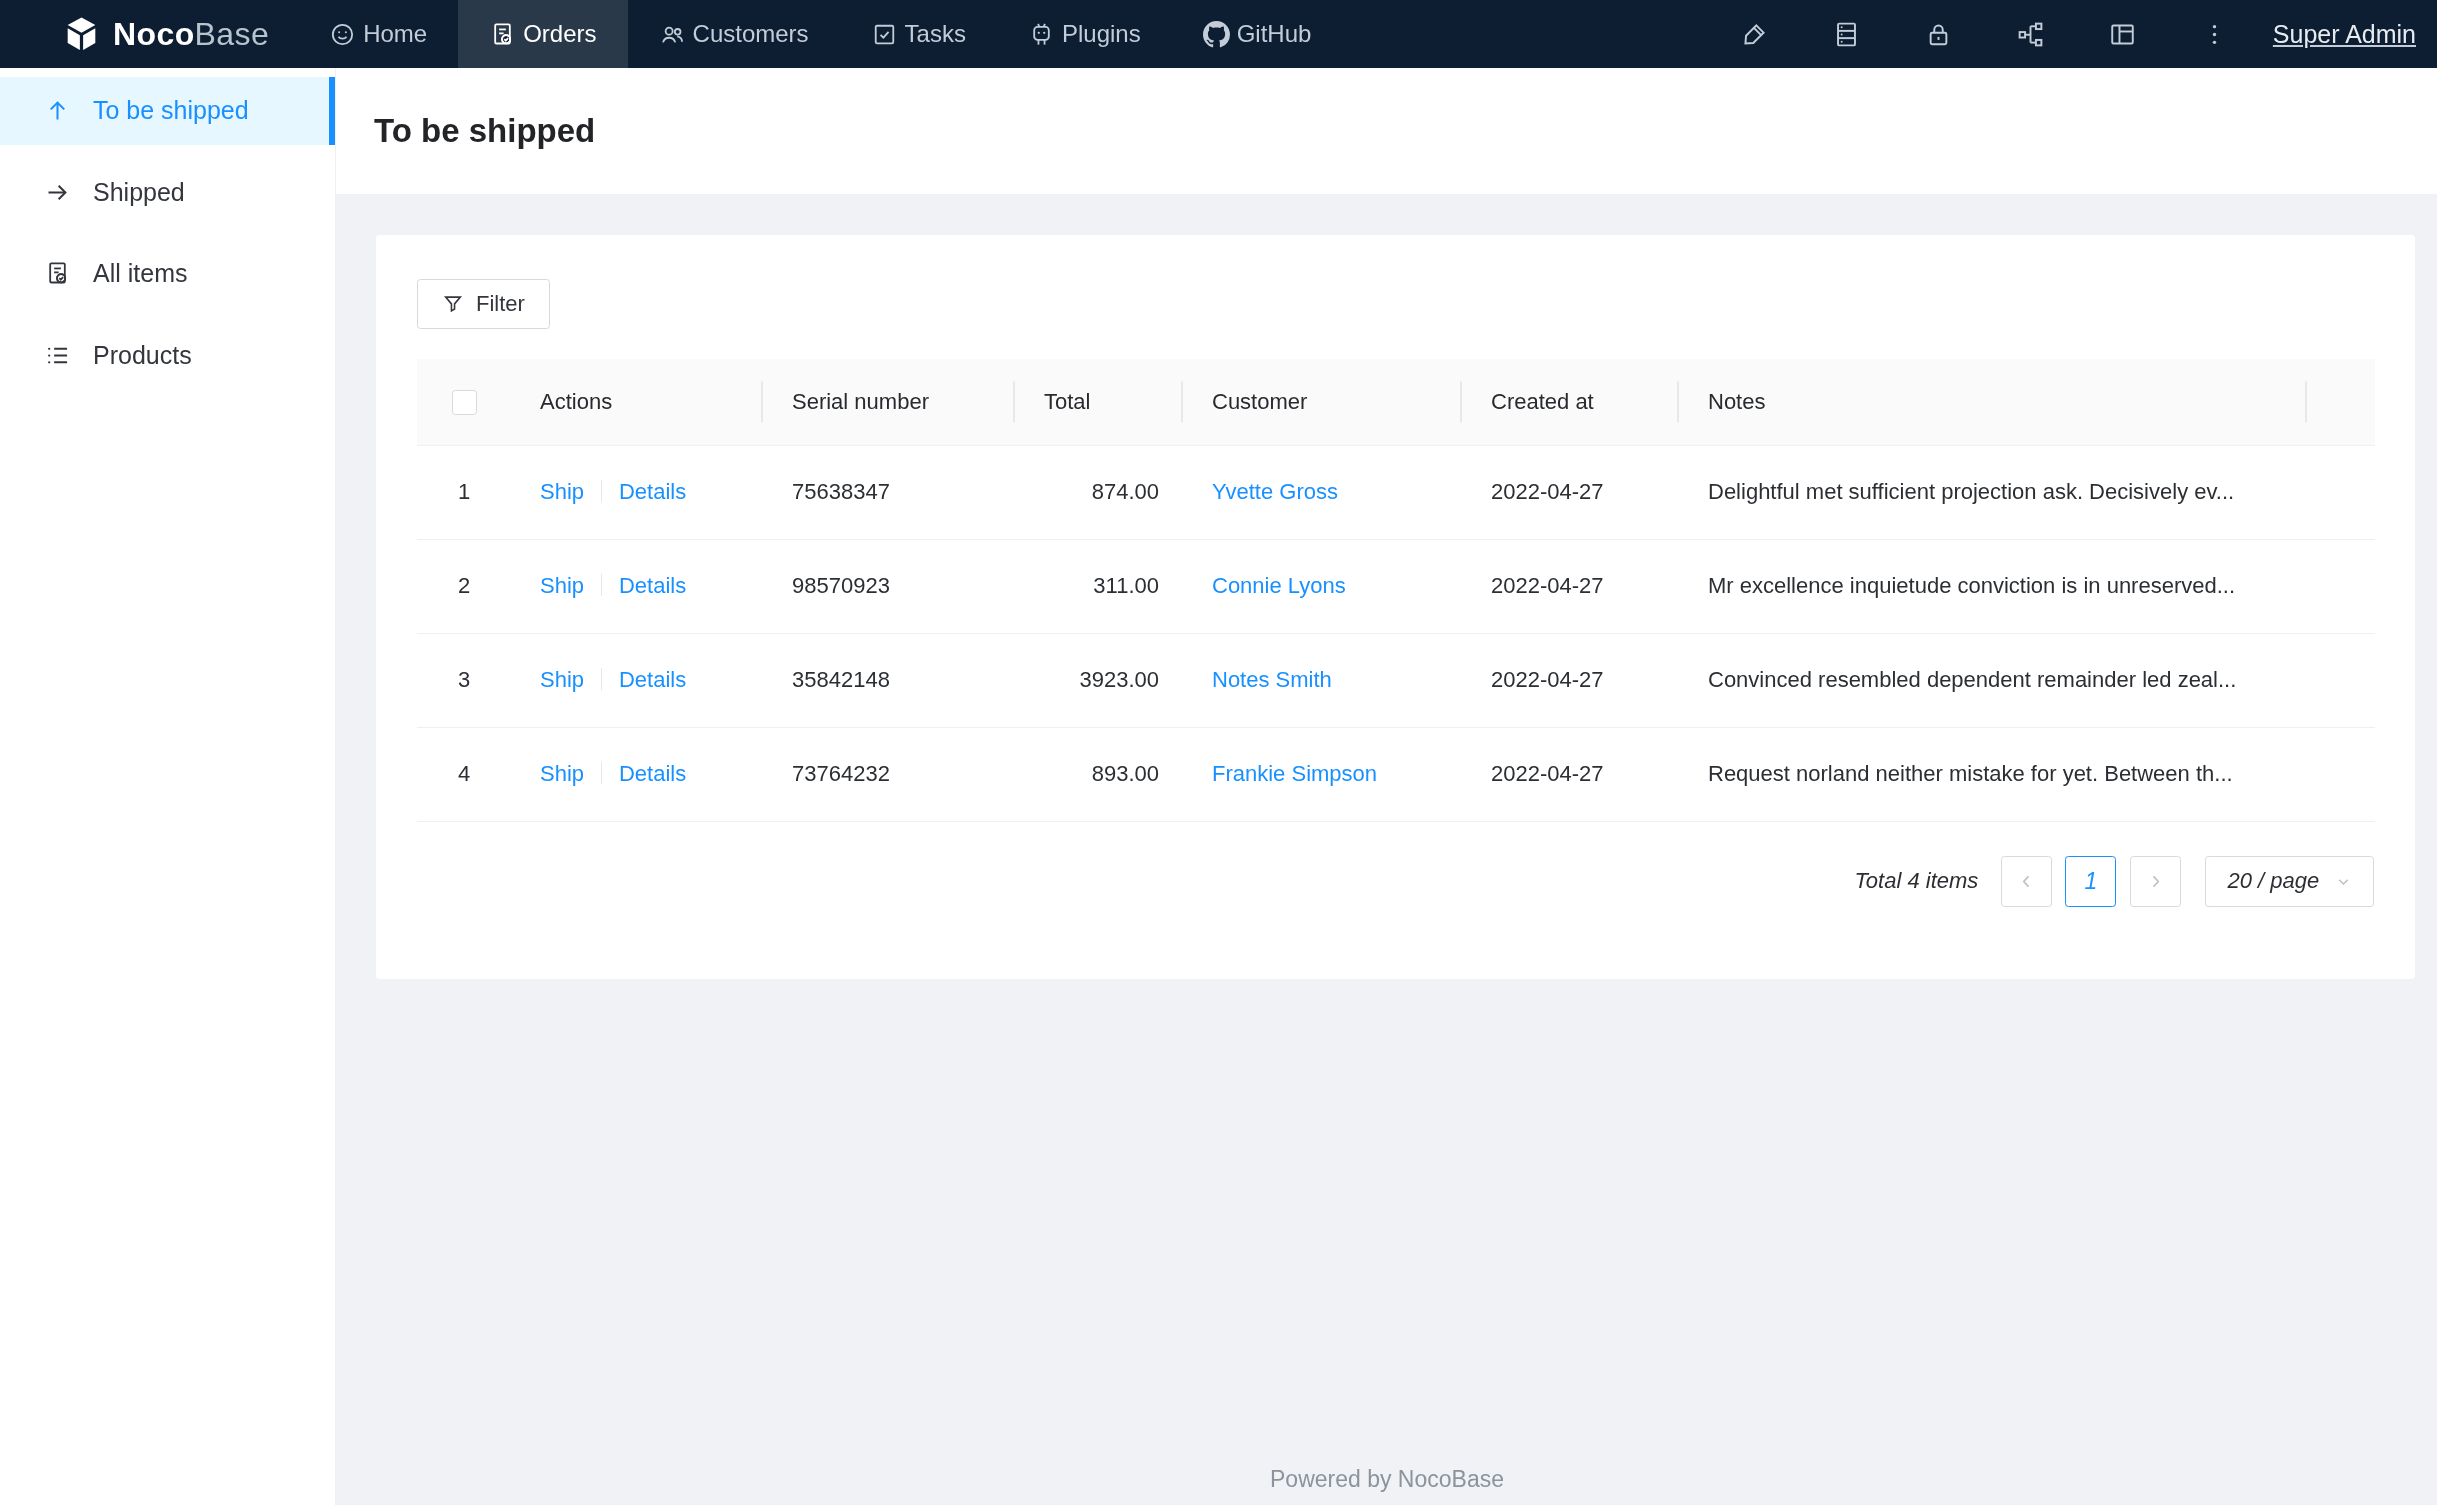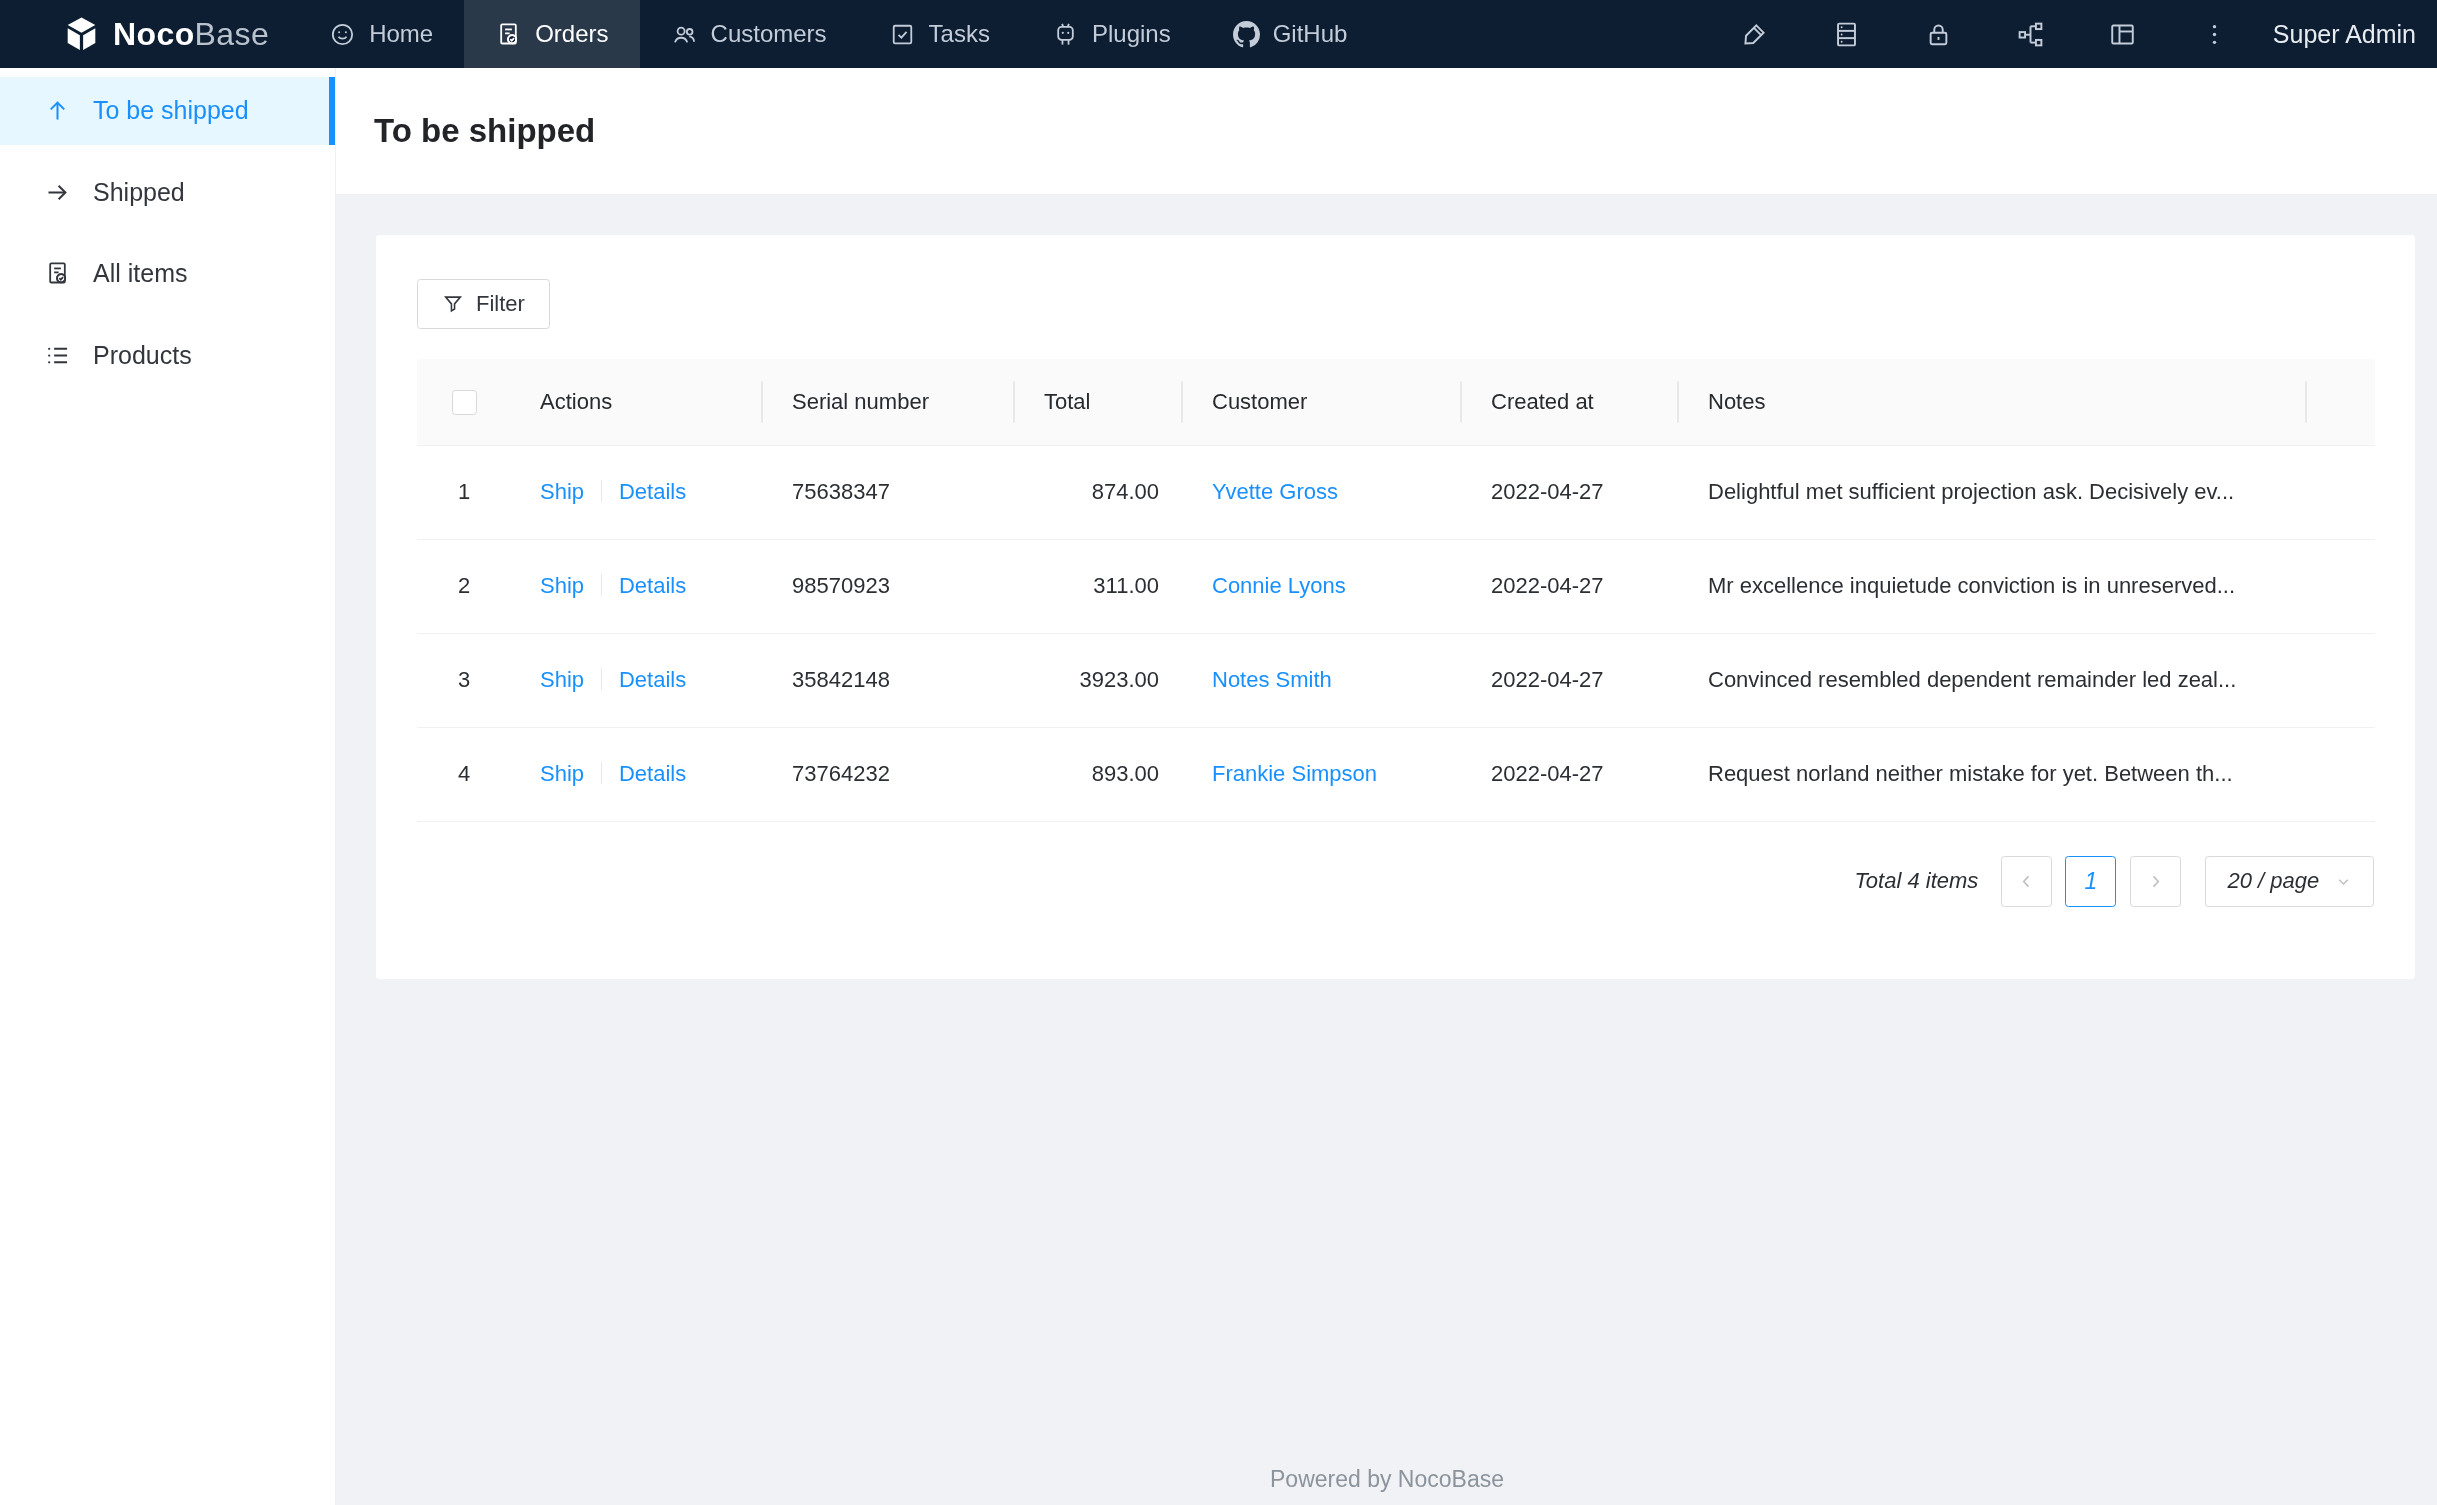--- a/index.html
+++ b/index.html
@@ -8,24 +8,24 @@
   .app { width:2438px; height:1505px; display:flex; flex-direction:column; }
 
   
   .topbar { height:68px; background:#0d1e32; display:flex; align-items:stretch; color:#c3ccd8; flex:0 0 68px; }
   .logo { display:flex; align-items:center; gap:12px; padding:0 29px 0 24px;margin-left:38px; }
   .logo svg { width:39px; height:39px; }
   .logo-text { font-size:32px; letter-spacing:0.4px; white-space:nowrap; }
   .logo-text .bold { color:#ffffff; font-weight:bold; }
   .logo-text .light { color:#b9c2cd; font-weight:300; }
   .topnav { display:flex; align-items:stretch; }
-  .nav-item { display:flex; align-items:center; gap:13px; padding:0 31px; font-size:24px; cursor:pointer; color:#c3ccd8; }
+  .nav-item { display:flex; align-items:center; gap:7px; padding:0 31px; font-size:24px; cursor:pointer; color:#c3ccd8; }
   .nav-item svg { width:27px; height:27px; }
   .nav-item.active { background:rgba(255,255,255,0.12); color:#ffffff; }
-  .topbar-right { margin-left:auto; display:flex; align-items:center; gap:0; padding-right:22px; }
+  .topbar-right { margin-left:auto; display:flex; align-items:center; gap:0; padding-right:22px;text-decoration:underline; }
   .tb-icon { width:92px; display:flex; justify-content:center; align-items:center; cursor:pointer; }
   .tb-icon svg { width:29px; height:29px; }
   .user-name { font-size:25px; color:#e8ecf1; margin-left:12px; white-space:nowrap; }
 
   
   .body-row { flex:1; display:flex; min-height:0; }
   .sidebar { width:336px; background:#ffffff; border-right:0.9px solid #f0f0f0; padding-top:8.6px; flex:0 0 336px; }
   .side-item { height:68px; margin-bottom:13.7px; display:flex; align-items:center; gap:22px; padding-left:44px; font-size:25px; color:#33373d; cursor:pointer; position:relative; }
   .side-item svg { width:27px; height:27px; flex:0 0 27px; }
   .side-item.active { background:#e6f7ff; color:#1890ff; }

